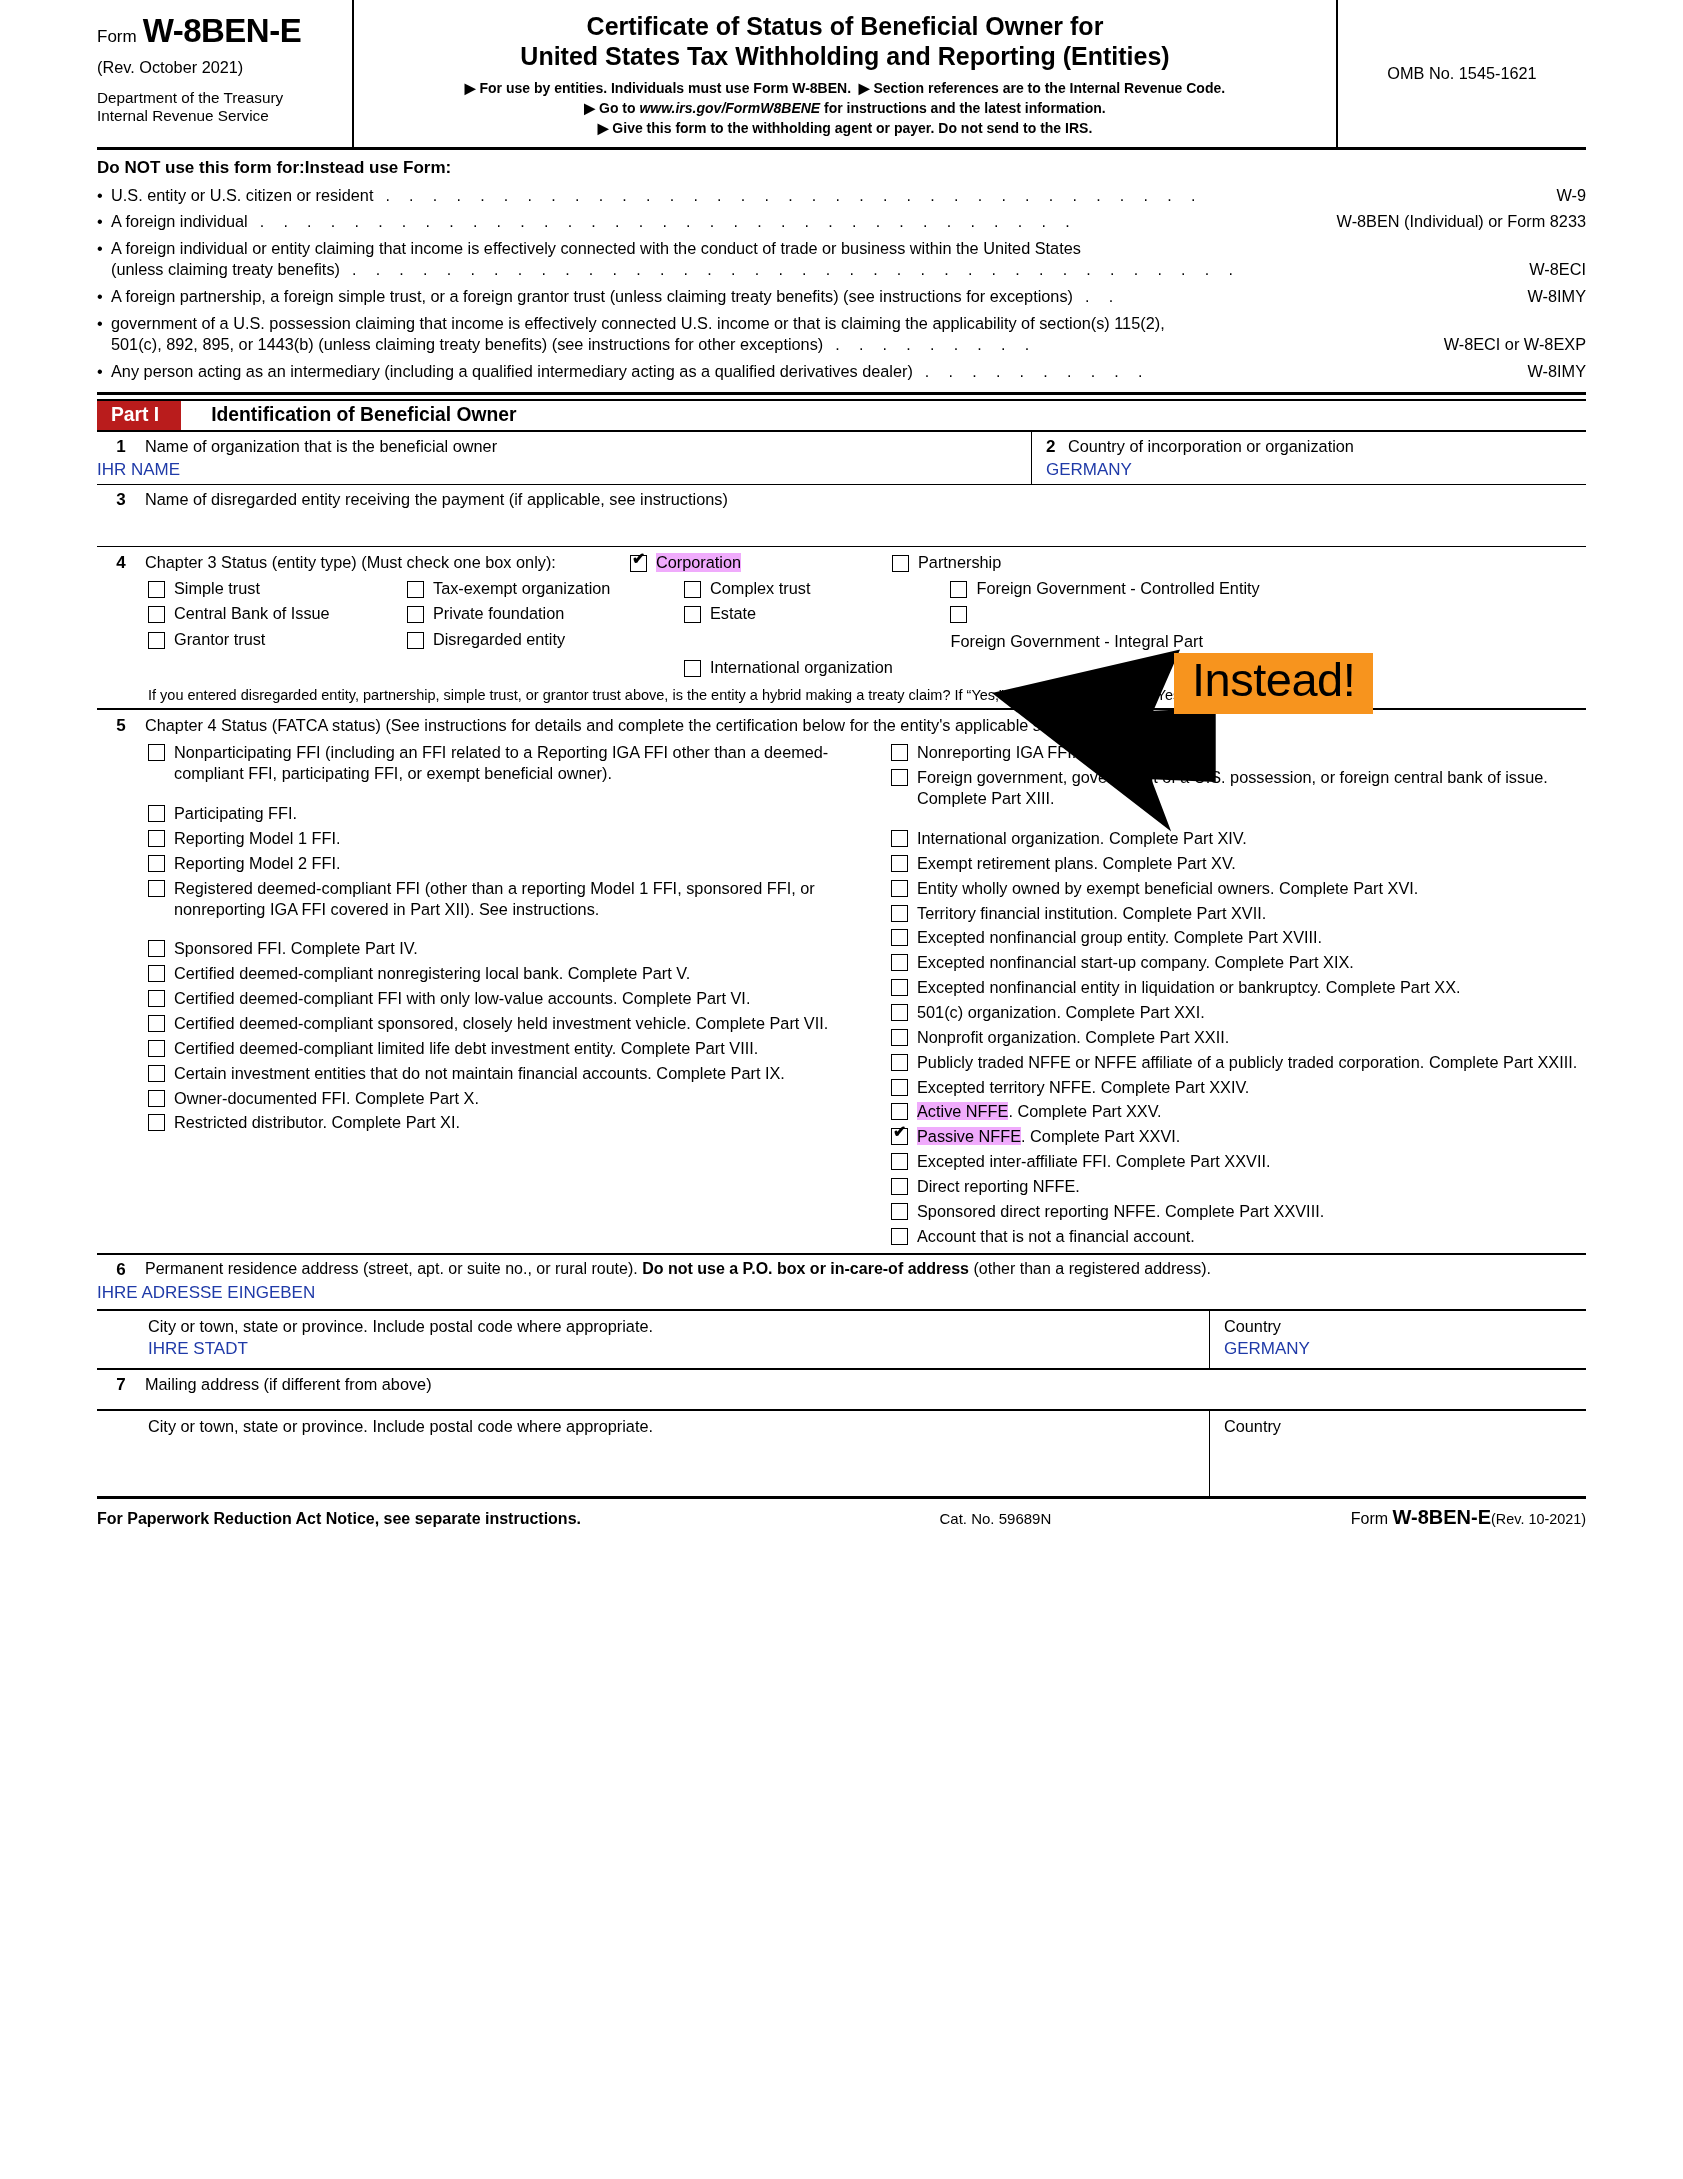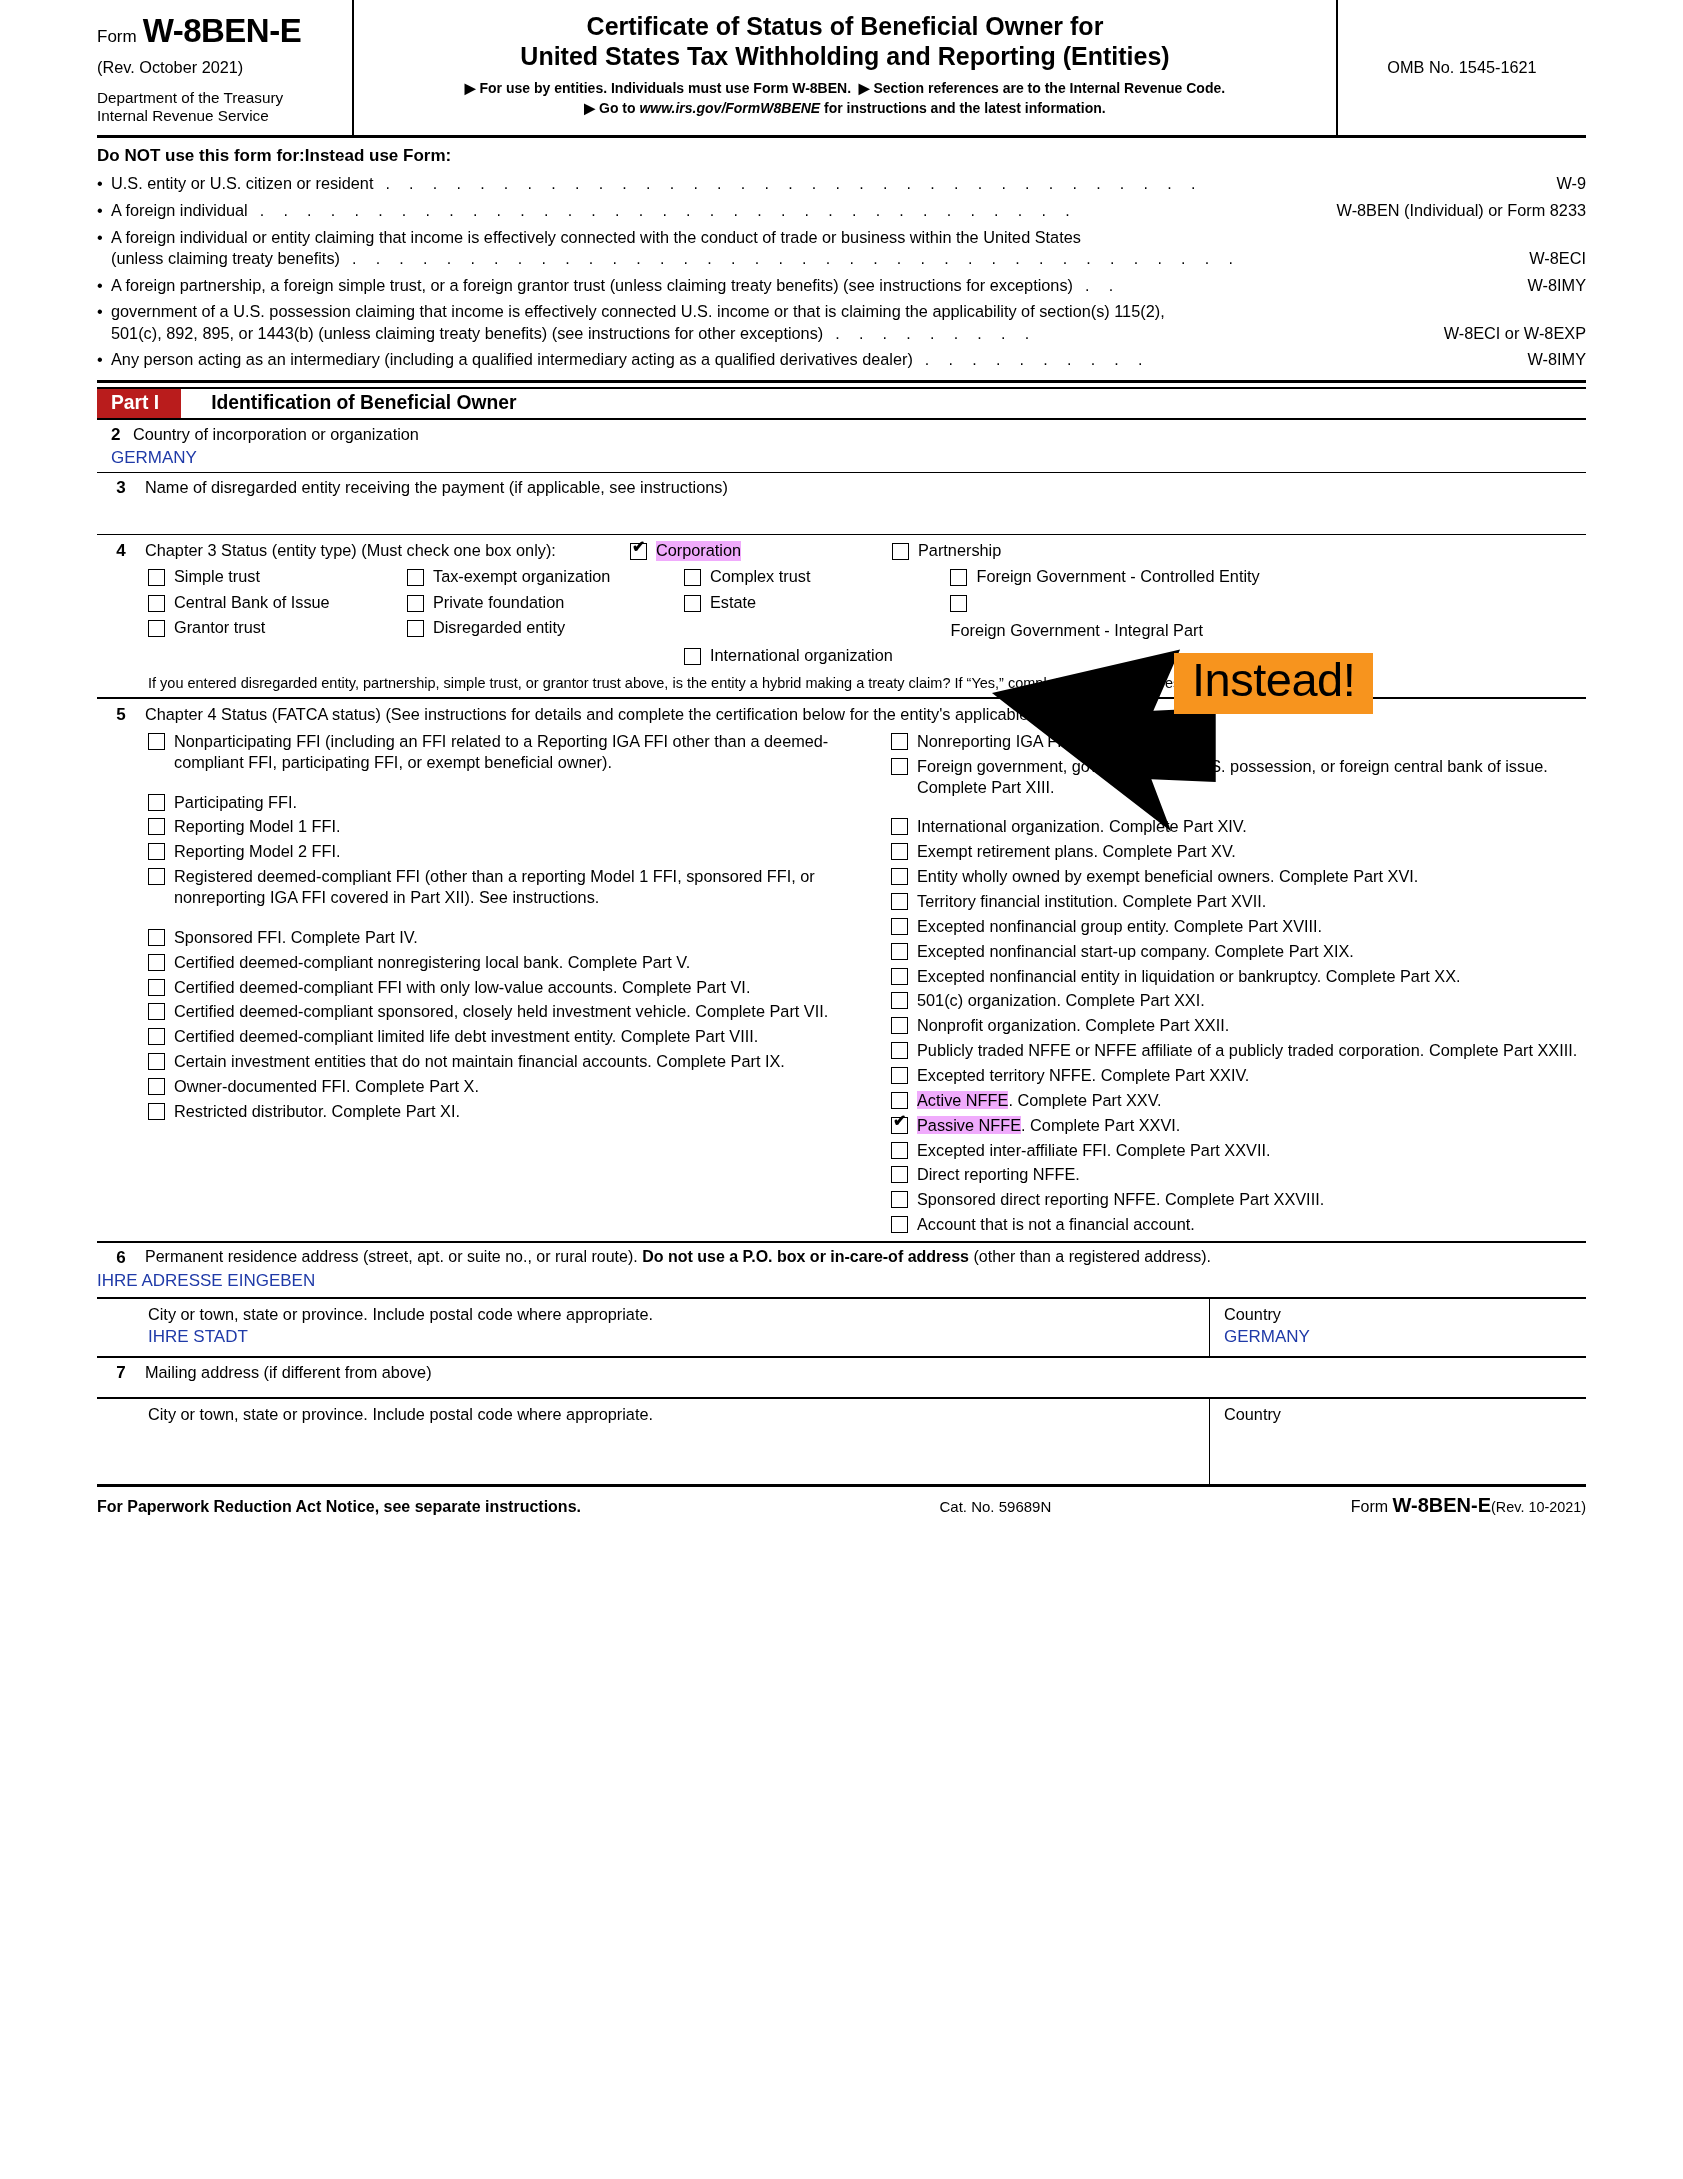--- a/index.html
+++ b/index.html
@@ -132,20 +132,23 @@
       <div class="hdr-t1">Certificate of Status of Beneficial Owner for</div>
       <div class="hdr-t1">United States Tax Withholding and Reporting (Entities)</div>
       <div class="hdr-sub">
         <div>
           ▶&nbsp;<span>For use by entities. Individuals must use Form W-8BEN.</span>
           &nbsp;▶&nbsp;<span>Section references are to the Internal Revenue Code.</span>
         </div>
         <div>
           ▶&nbsp;<span>Go to </span><i>www.irs.gov/FormW8BENE</i><span> for instructions and the latest information.</span>
         </div>
+        <div>
+          ▶&nbsp;<span>Give this form to the withholding agent or payer. Do not send to the IRS.</span>
+        </div>
       </div>
     </div>
     <div class="hdr-right">
       <div class="hdr-omb">OMB No. 1545-1621</div>
     </div>
   </div>
 
   <div class="dnu">
     <div class="dnu-top">
       <span>Do NOT use this form for:</span>
@@ -212,20 +215,24 @@
       </span>
     </div>
   </div>
 
   <div class="partbar">
     <div class="partbar-tag">Part I</div>
     <div class="partbar-title">Identification of Beneficial Owner</div>
   </div>
 
   <div class="frow">
+    <div class="fcell b" style="flex:1;">
+      <span class="fnum">1</span><span class="flabel">Name of organization that is the beneficial owner</span>
+      <div class="fval">IHR NAME</div>
+    </div>
     <div class="fcell" style="width:554px; padding-left:14px;">
       <span style="font-size:17px;font-weight:bold;">2</span>
       <span class="flabel" style="margin-left:8px;">Country of incorporation or organization</span>
       <div class="fval">GERMANY</div>
     </div>
   </div>
 
   <div class="frow">
     <div class="fcell" style="flex:1; min-height:61px;">
       <span class="fnum">3</span><span class="flabel">Name of disregarded entity receiving the payment (if applicable, see instructions)</span>

